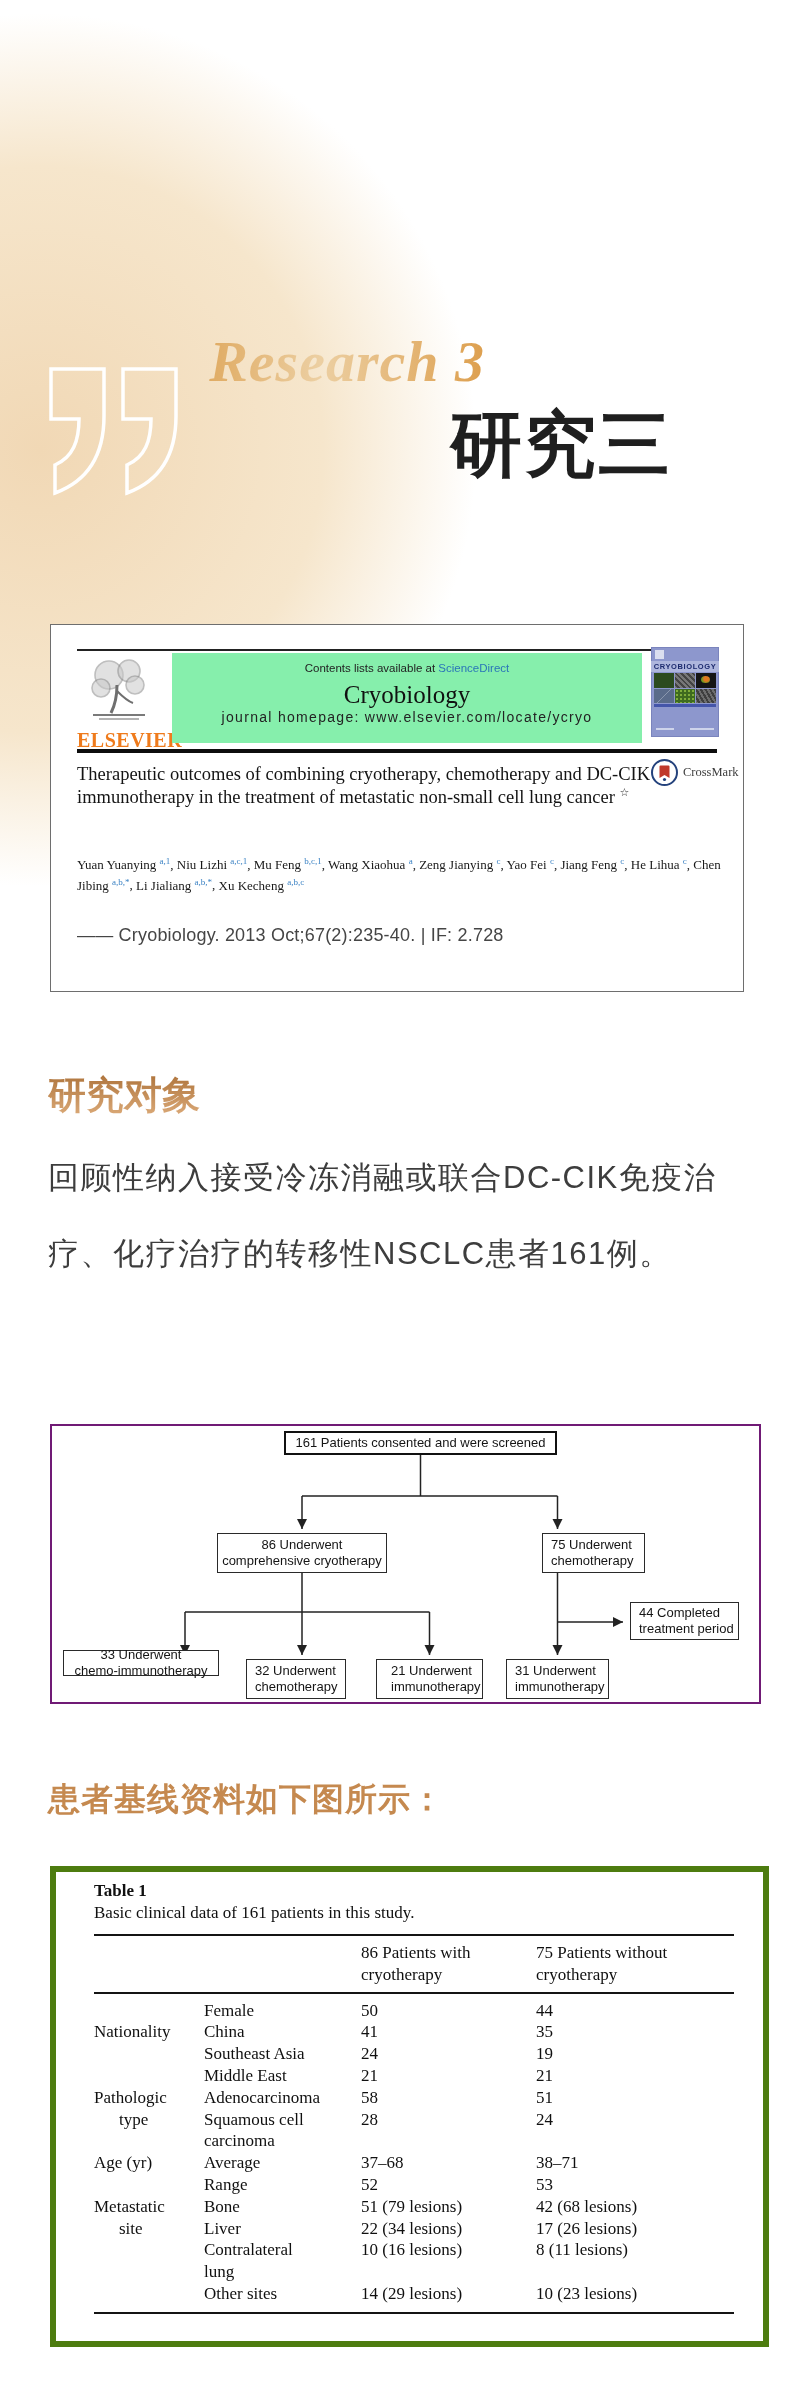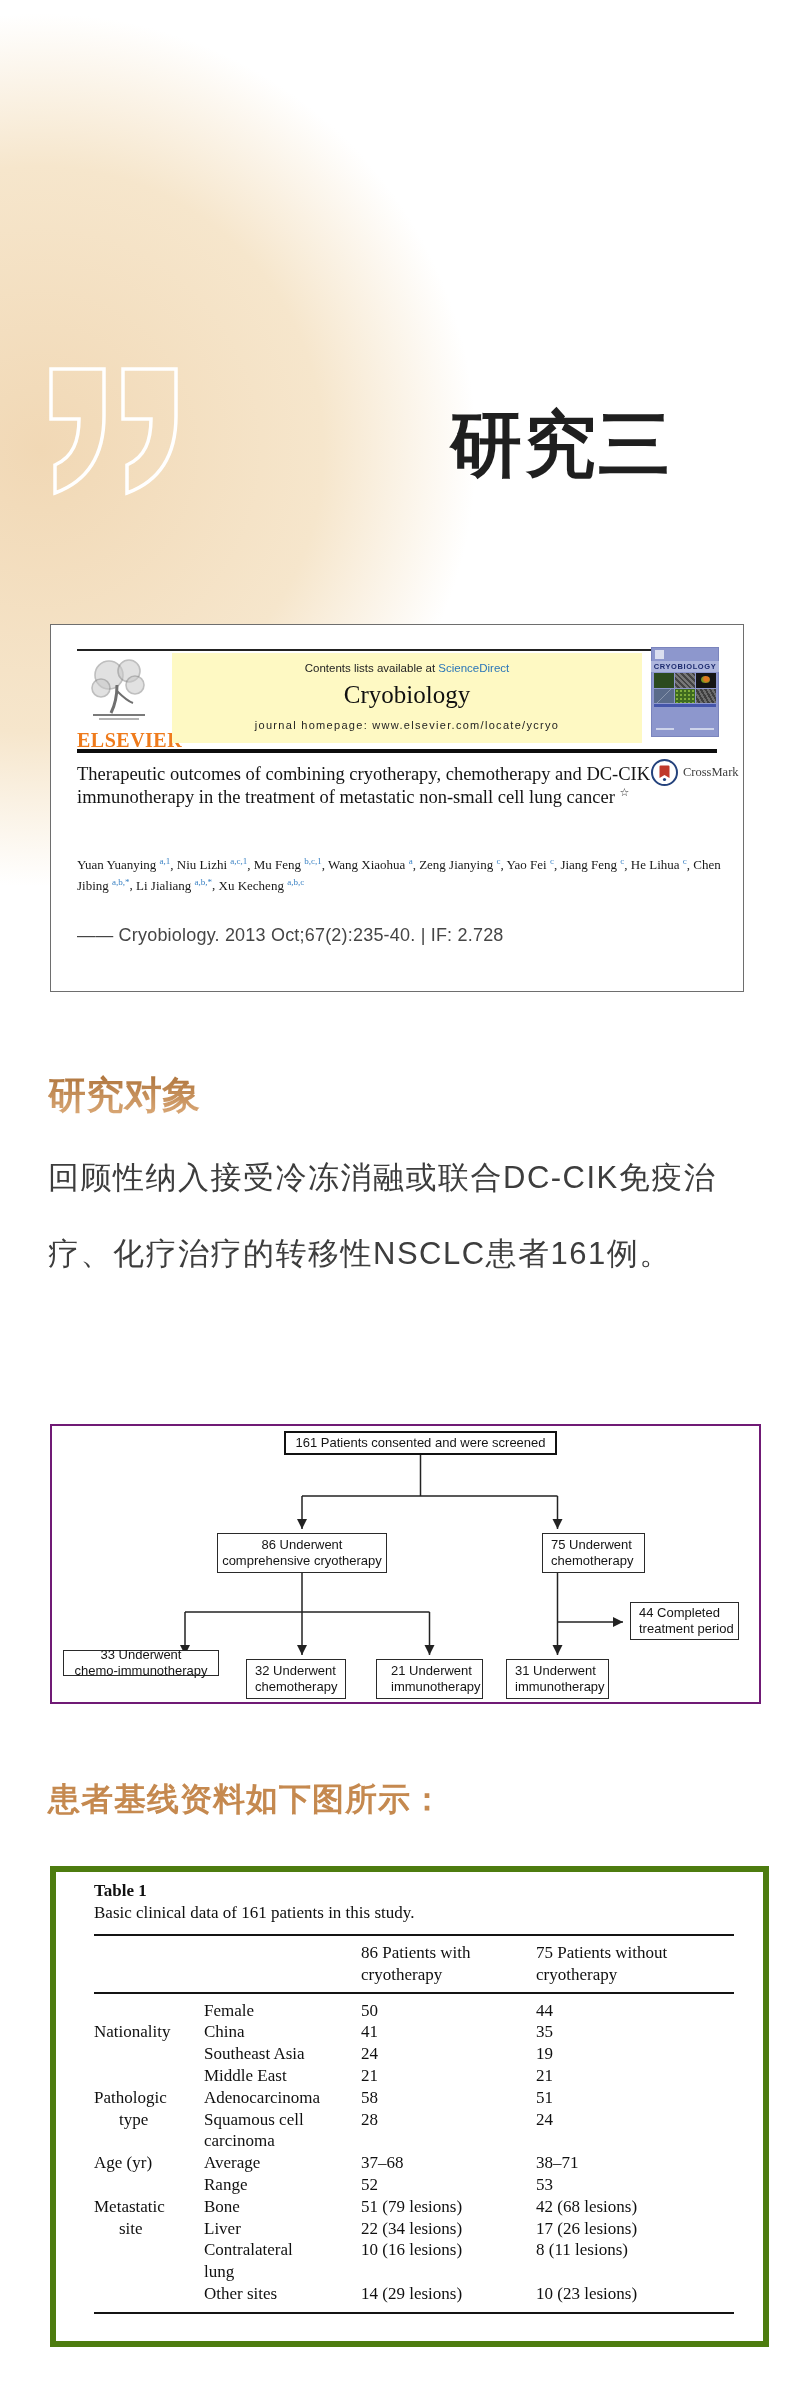--- a/index.html
+++ b/index.html
@@ -16,25 +16,25 @@
     -webkit-background-clip:text;background-clip:text;color:transparent;letter-spacing:1px;}
   .title-zh{position:absolute;left:450px;top:406px;font-family:"Liberation Serif","DejaVu Serif",serif;
     font-size:72px;font-weight:bold;color:#1f1f1f;letter-spacing:2px;line-height:1.1;}
 
   
   .jcard{position:absolute;left:50px;top:624px;width:692px;height:366px;background:#fff;border:1px solid #6e6e6e;}
   .jrule-thin{position:absolute;left:26px;top:24px;width:640px;height:2px;background:#222;}
   .jrule-thick{position:absolute;left:26px;top:124px;width:640px;height:4px;background:#0d0d0d;}
   .elsevier{position:absolute;left:26px;top:30px;width:84px;text-align:center;}
   .elsevier .word{font-family:"Liberation Serif",serif;font-size:20px;font-weight:bold;color:#ef7b1c;letter-spacing:.5px;margin-top:2px;}
-  .banner{position:absolute;left:121px;top:28px;width:470px;height:90px;background:#fef9c3;text-align:center;}
+  .banner{position:absolute;left:121px;top:28px;width:470px;height:90px;background:#86efac;text-align:center;}
   .banner .l1{font-size:11.5px;color:#222;margin-top:9px;}
   .banner .l1 .sd{color:#2a76b8;}
   .banner .jname{font-family:"Liberation Serif",serif;font-size:25px;color:#101010;margin-top:7px;}
-  .banner .l3{font-size:11px;color:#232323;letter-spacing:1.3px;margin-top:10px;}
+  .banner .l3{font-size:14px;color:#232323;letter-spacing:1.3px;}
   .cover{position:absolute;left:600px;top:22px;width:68px;height:90px;background:#8d97cd;box-shadow:0 0 0 1px #7a84bd inset;}
   .cover .clogo{position:absolute;left:4px;top:3px;width:9px;height:9px;background:#e8eaf4;opacity:.85;}
   .cover .ctitle{position:absolute;left:0;top:14px;width:68px;text-align:center;font-size:7.5px;font-weight:bold;
     color:#1c2a6e;letter-spacing:.6px;background:#aeb6dd;padding:1px 0;}
   .cover .grid{position:absolute;left:3px;top:26px;width:62px;height:30px;display:grid;
     grid-template-columns:1fr 1fr 1fr;grid-template-rows:1fr 1fr;gap:1px;}
   .cover .grid div{width:100%;height:100%;}
   .g1{background:#2c4a1e;} .g2{background:repeating-linear-gradient(45deg,#777 0 2px,#444 2px 4px);}
   .g3{background:#151515;position:relative;} .g3::after{content:"";position:absolute;left:5px;top:3px;width:9px;height:7px;
       background:radial-gradient(circle at 60% 40%,#e07820 0 35%,#6a9a20 70%);border-radius:50%;}
@@ -91,20 +91,21 @@
 <body>
 
 <div id="page">
   <div class="bg-grad"></div>
 
   <svg class="quotes" width="152" height="132" viewBox="0 0 152 132">
     <path d="M3,3 H56 V50 C56,93 37,116 7,127 L7,99 C25,91 31,75 31,53 H3 Z" fill="none" stroke="#ffffff" stroke-width="3.5"></path>
     <path d="M75,3 H128 V50 C128,93 109,116 79,127 L79,99 C97,91 103,75 103,53 H75 Z" fill="none" stroke="#ffffff" stroke-width="3.5"></path>
   </svg>
 
+  <div class="title-en">Research 3</div>
   <div class="title-zh">研究三</div>
 
   <div class="jcard">
     <div class="jrule-thin"></div>
 
     <div class="elsevier">
       <svg width="72" height="68" viewBox="0 0 72 68">
         <g fill="none" stroke="#8a8a8a" stroke-width="1.6">
           <circle cx="26" cy="20" r="14" fill="#c9c9c9" opacity=".55"></circle>
           <circle cx="46" cy="16" r="11" fill="#c9c9c9" opacity=".55"></circle>

